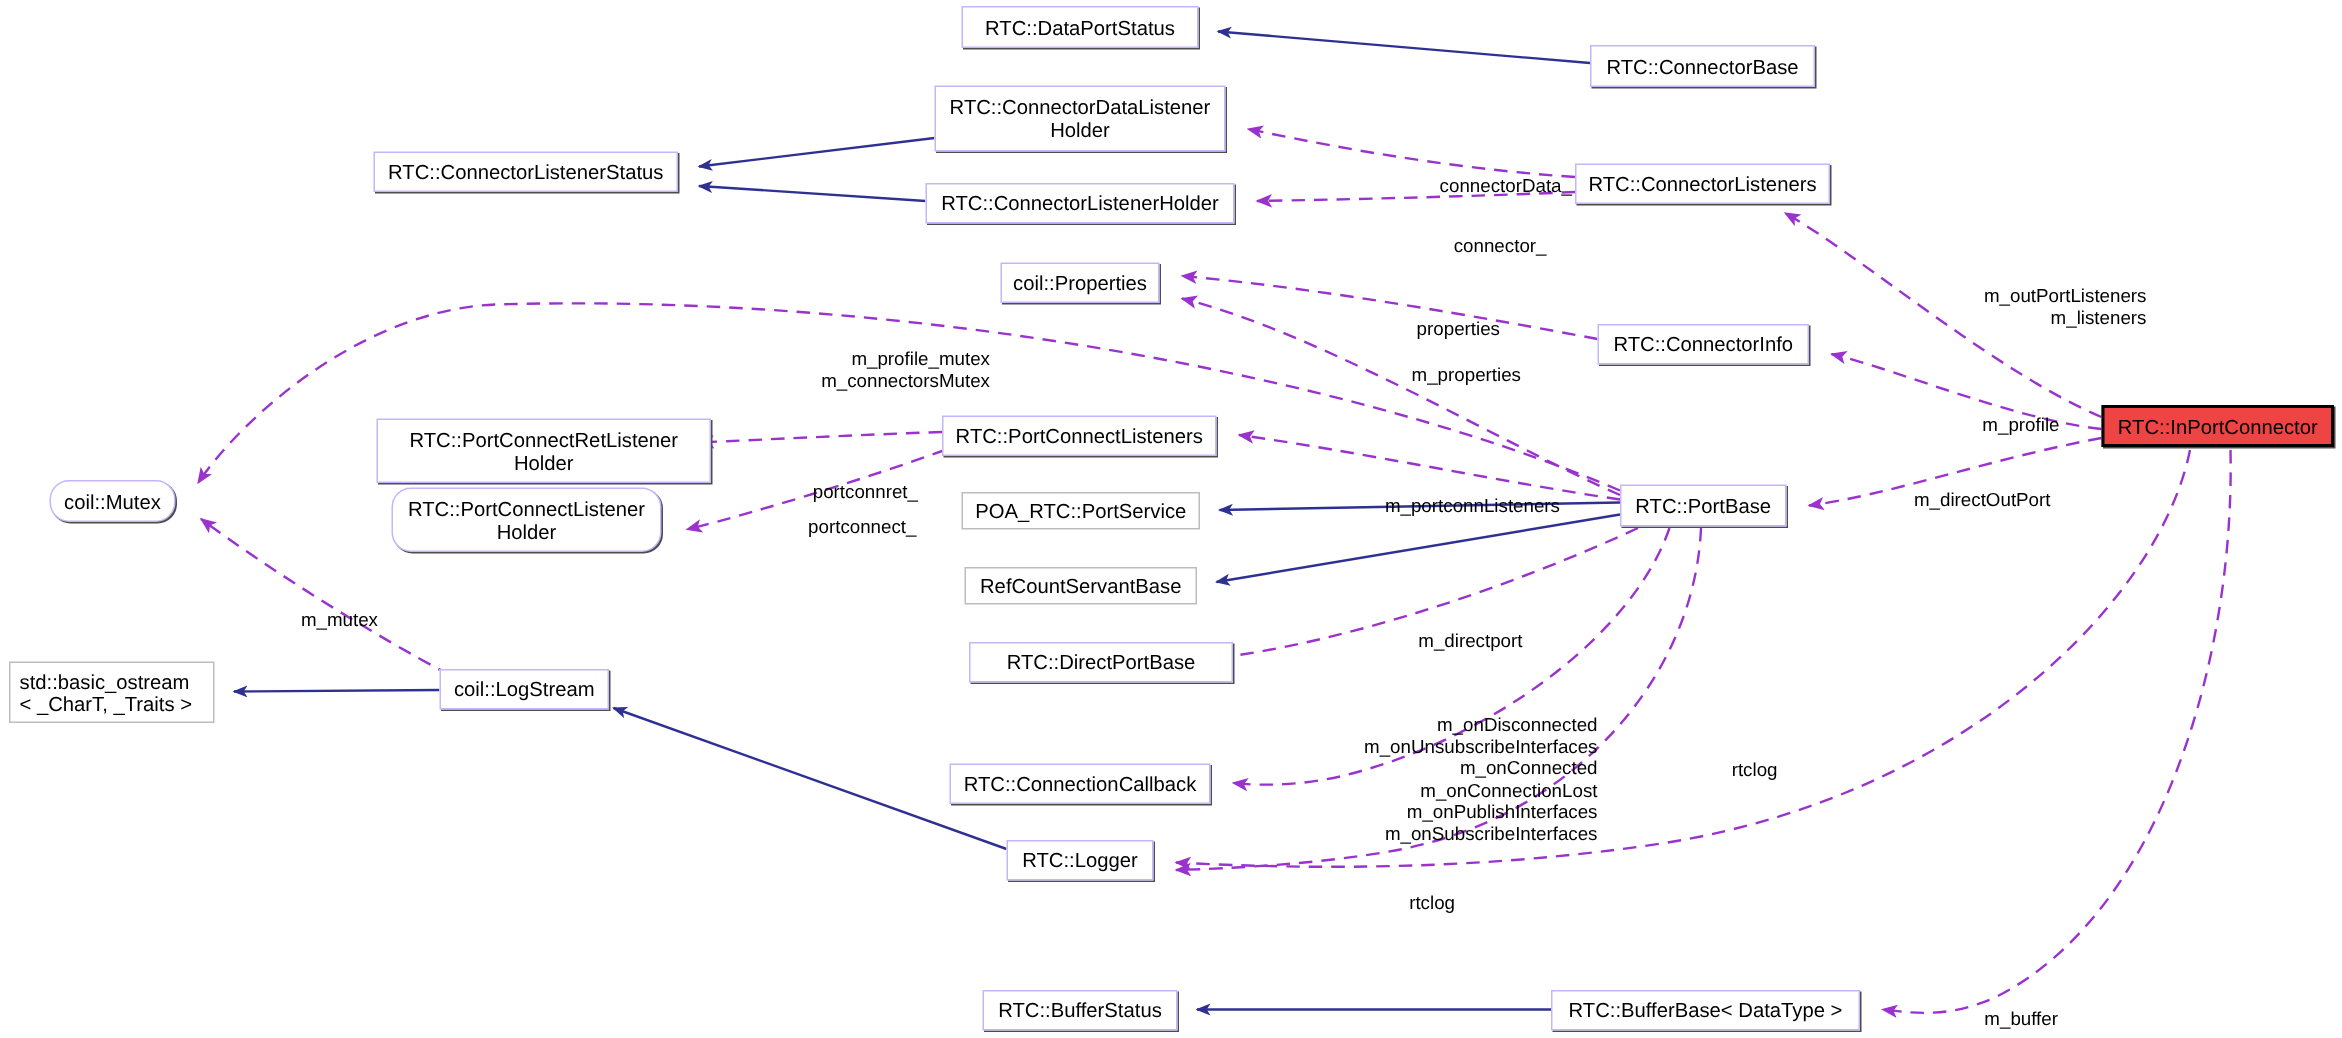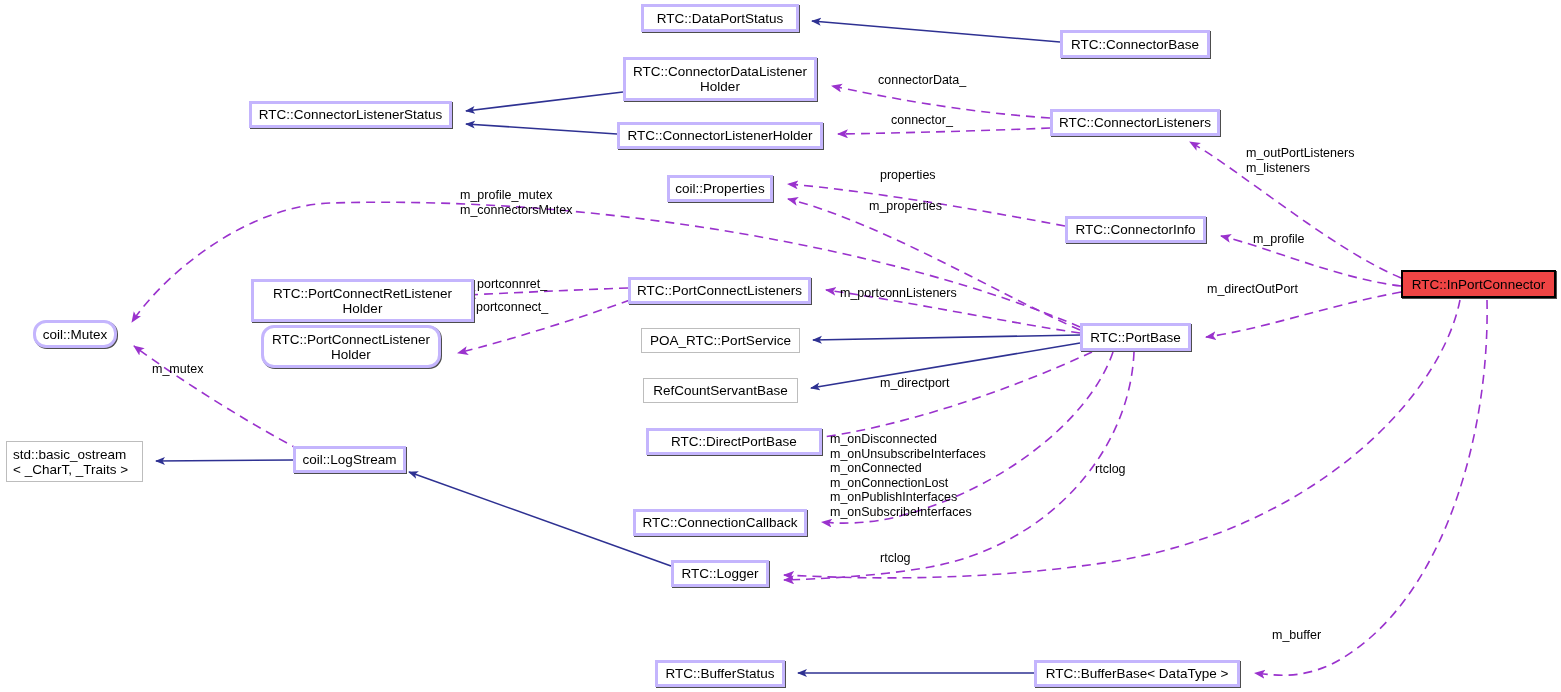--- a/index.html
+++ b/index.html
@@ -37,21 +37,21 @@
     text-align: center;
     display: flex;
     align-items: center;
     justify-content: center;
     white-space: pre;
     letter-spacing: 0px;
     z-index: 5;
   }
   
   .node.bold {
-    border: 3px solid #c4b5fd;
+    border: 1px solid #c4b5fd;
     box-shadow: 1px 1px 0 0 #4d4d4d;
   }
   .node.light {
     border: 1px solid #bdbdbd;
     box-shadow: none;
   }
   .node.highlight {
     background: #ef4444;
     border: 2px solid #000000;
     box-shadow: 1px 1px 0 0 #4d4d4d;
@@ -60,23 +60,24 @@
     justify-content: flex-start;
     text-align: left;
     padding-left: 6px;
   }
   .edge-label {
     position: absolute;
     font-size: 12.5px;
     line-height: 14.5px;
     color: #000000;
     white-space: pre;
-    text-align: left;
+    text-align: right;
     z-index: 6;
     pointer-events: none;
+    margin-top: 44px;
   }
 </style>
 </head>
 <body>
 
 <div id="diagram">
   <svg id="edge-layer" width="1561" height="692" viewBox="0 0 1561 692">
     <defs>
       <marker id="arrow-inherit" markerWidth="10" markerHeight="10" refX="9" refY="4" orient="auto" markerUnits="userSpaceOnUse">
         <path d="M0,0 L10,4 L0,8 L2.5,4 z" fill="#2e3192"></path>

